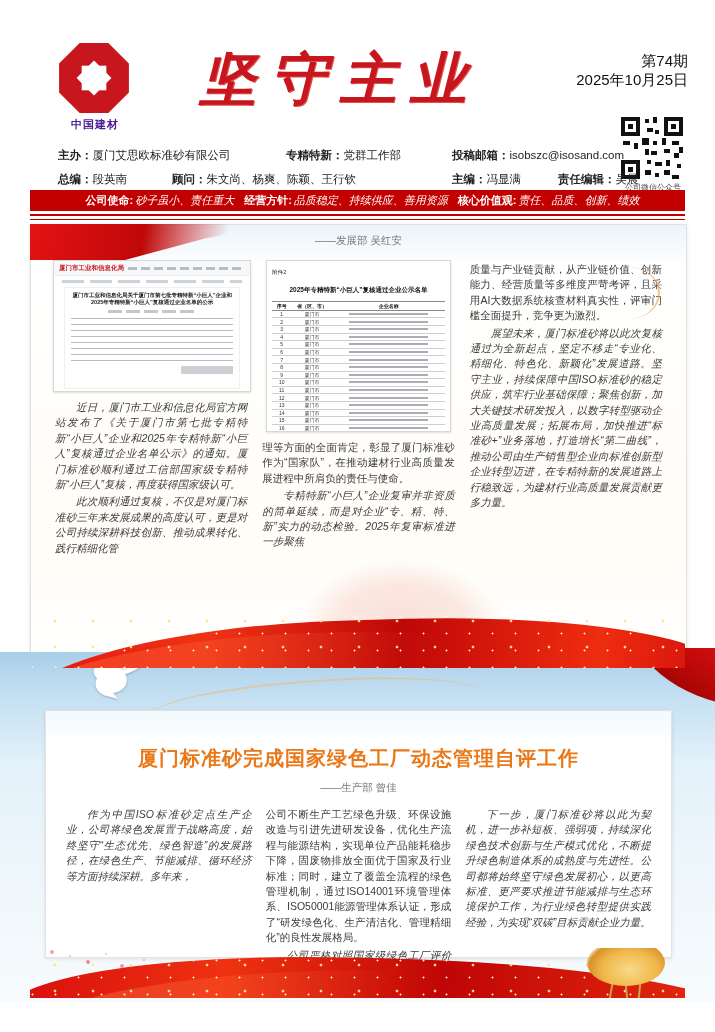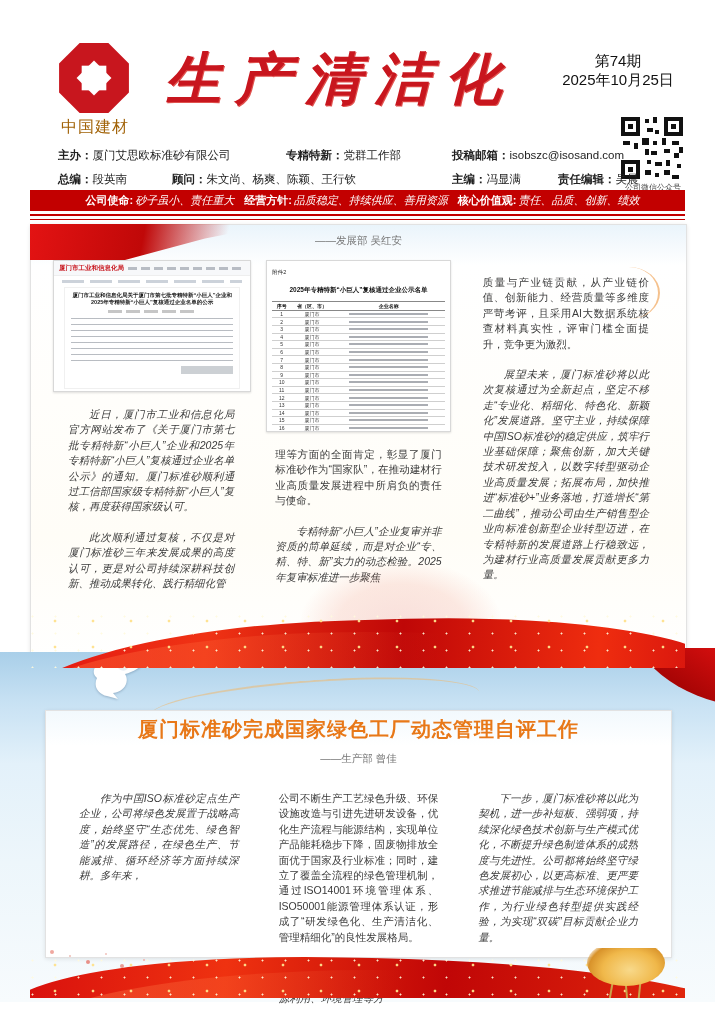--- a/index.html
+++ b/index.html
@@ -2,25 +2,25 @@
 <html><head>
 <meta charset="utf-8">
 <style>
   html,body{margin:0;padding:0;background:#ffffff;}
   .page{position:relative;width:715px;height:1032px;background:#ffffff;overflow:hidden;
         font-family:"Liberation Sans",sans-serif;color:#333;}
 
   
   .logo{position:absolute;left:56px;top:40px;width:76px;height:76px;}
   .logo-text{position:absolute;left:50px;top:117px;width:90px;text-align:center;
-             color:#a16207;font-weight:normal;font-size:16px;letter-spacing:1px;}
+             color:#4c1d95;font-weight:bold;font-size:11px;letter-spacing:1px;}
   .paper-title{position:absolute;left:160px;top:42px;width:360px;text-align:center;
                font-family:"DejaVu Serif",serif;font-weight:bold;font-style:italic;
                font-size:56px;color:#c8161e;letter-spacing:14px;text-shadow:1px 1px 0 #e0534f;}
-  .issue-block{position:absolute;left:548px;top:52px;width:140px;text-align:center;color:#111;}
+  .issue-block{position:absolute;left:548px;top:52px;width:140px;text-align:right;color:#111;}
   .issue-no{font-size:15px;}
   .issue-date{font-size:15px;margin-top:0;}
   .qr{position:absolute;left:621px;top:117px;width:62px;height:62px;background:#fff;}
   .qr-caption{position:absolute;left:603px;top:182px;width:100px;text-align:center;
               font-size:8px;color:#444;}
   .mh-row{position:absolute;left:0;width:715px;font-size:11.5px;color:#222;}
   .mh-row b{font-weight:bold;}
   .mh-item{position:absolute;white-space:nowrap;}
 
   
@@ -38,26 +38,26 @@
   .card1{left:30px;top:224px;width:655px;height:444px;}
   .card2{left:45px;top:710px;width:625px;height:246px;z-index:6;
          background:linear-gradient(180deg,#f2f9fd 0%,#ffffff 14%,#ffffff 100%);}
   .swoosh{position:absolute;left:-1px;top:-1px;width:250px;height:36px;
           background:linear-gradient(100deg,#e31313 0%,#c00808 45%,rgba(224,30,10,0) 78%);
           clip-path:polygon(0 0,100% 0,70% 40%,38% 100%,0 100%);}
   .title-curl{position:absolute;right:26px;top:42px;width:60px;height:52px;
               border-right:2px solid #f0a050;border-radius:50%;opacity:.65;}
   .art-title{position:relative;text-align:center;font-size:20px;font-weight:bold;color:#e87818;
              letter-spacing:1px;margin:0;padding-top:46px;}
-  .card2 .art-title{padding-top:5px;}
+  .card2 .art-title{padding-top:34px;}
   .byline{text-align:center;font-size:10.5px;color:#777;margin-top:9px;}
   .cols{display:flex;gap:11px;padding:12px 22px 0 22px;}
   .card2 .cols{padding:10px 18px 0 18px;gap:10px;}
   .col{flex:1;font-size:10.5px;line-height:15.4px;text-align:justify;color:#3a3a3a;}
-  .col p{margin:15px;}
+  .col p{margin:2px;}
   .para{text-indent:2em;font-style:italic;}
   .watermark{position:absolute;left:270px;bottom:28px;width:200px;height:80px;opacity:.14;
              background:radial-gradient(ellipse at 50% 80%,#d02010 0%,#e86040 45%,transparent 72%);}
 
   
   .shot{background:#fff;border:1px solid #d8d8d8;box-shadow:0 1px 2px rgba(0,0,0,.12);overflow:hidden;}
   .shot-web{width:100%;height:130px;margin-bottom:8px;}
   .web-top{height:14px;background:#f7f8fa;border-bottom:1px solid #eee;display:flex;align-items:center;
            padding:0 5px;gap:4px;}
   .web-agency{color:#c8161e;font-weight:bold;font-size:6.5px;white-space:nowrap;}
@@ -131,21 +131,21 @@
 
 <div class="page">
 
   <svg class="logo" viewBox="0 0 74 74">
     <polygon points="23,3 51,3 71,23 71,51 51,71 23,71 3,51 3,23" fill="#c8161e"></polygon>
     <rect x="25" y="25" width="24" height="24" fill="#ffffff"></rect>
     <rect x="25" y="25" width="24" height="24" fill="#ffffff" transform="rotate(45 37 37)"></rect>
   </svg>
   <div class="logo-text">中国建材</div>
 
-  <div class="paper-title">生产清洁化</div>
+  <div class="paper-title">坚守主业</div>
 
   <div class="issue-block">
     <div class="issue-no">第74期</div>
     <div class="issue-date">2025年10月25日</div>
   </div>
 
   <svg class="qr" viewBox="0 0 29 29" shape-rendering="crispEdges">
     <rect width="29" height="29" fill="#fff"></rect>
     <g fill="#111">
       <rect x="0" y="0" width="9" height="9"></rect>

